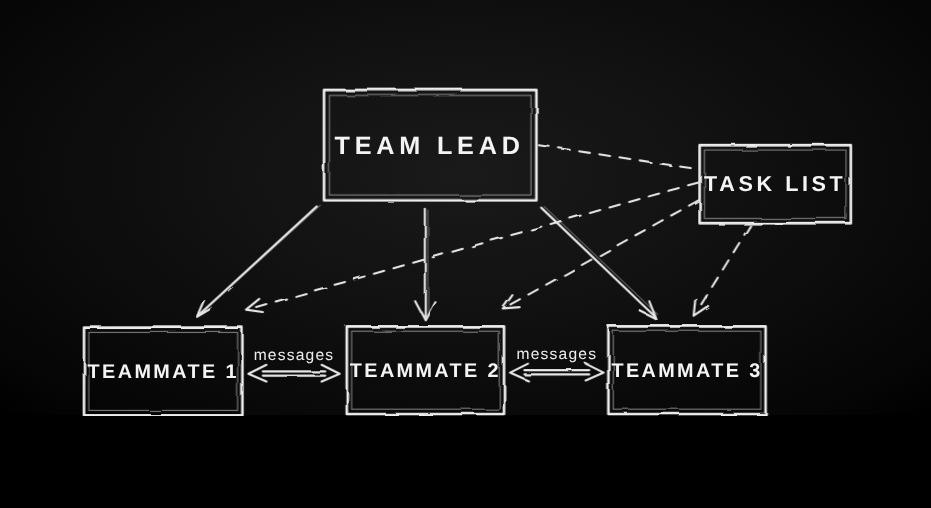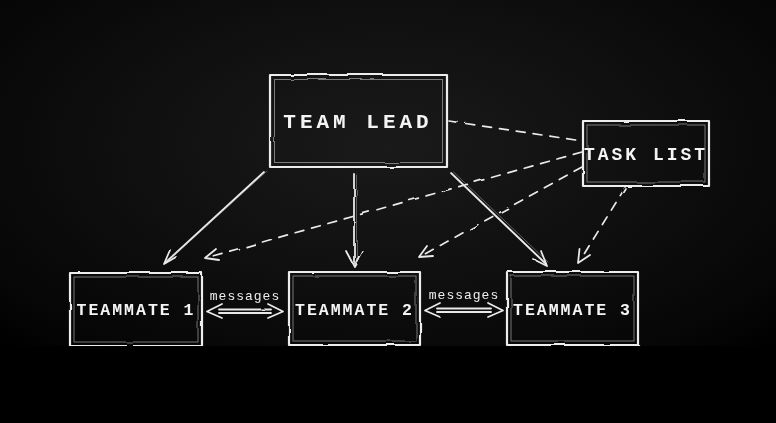--- a/index.html
+++ b/index.html
@@ -6,21 +6,21 @@
     margin: 0;
     padding: 0;
     background: #000;
   }
   #stage {
     position: relative;
     width: 776px;
     height: 346px;
     overflow: hidden;
     background: radial-gradient(ellipse at 50% 42%, #1a1a1a 0%, #101010 45%, #060606 85%, #000 100%);
-    font-family: Liberation Mono, monospace;
+    font-family: Liberation Sans, sans-serif;
   }
   svg { display: block; }
   .ink {
     stroke: #ededed;
     fill: none;
     stroke-width: 2.2;
     stroke-linecap: round;
     stroke-linejoin: round;
   }
   .ink2 {

